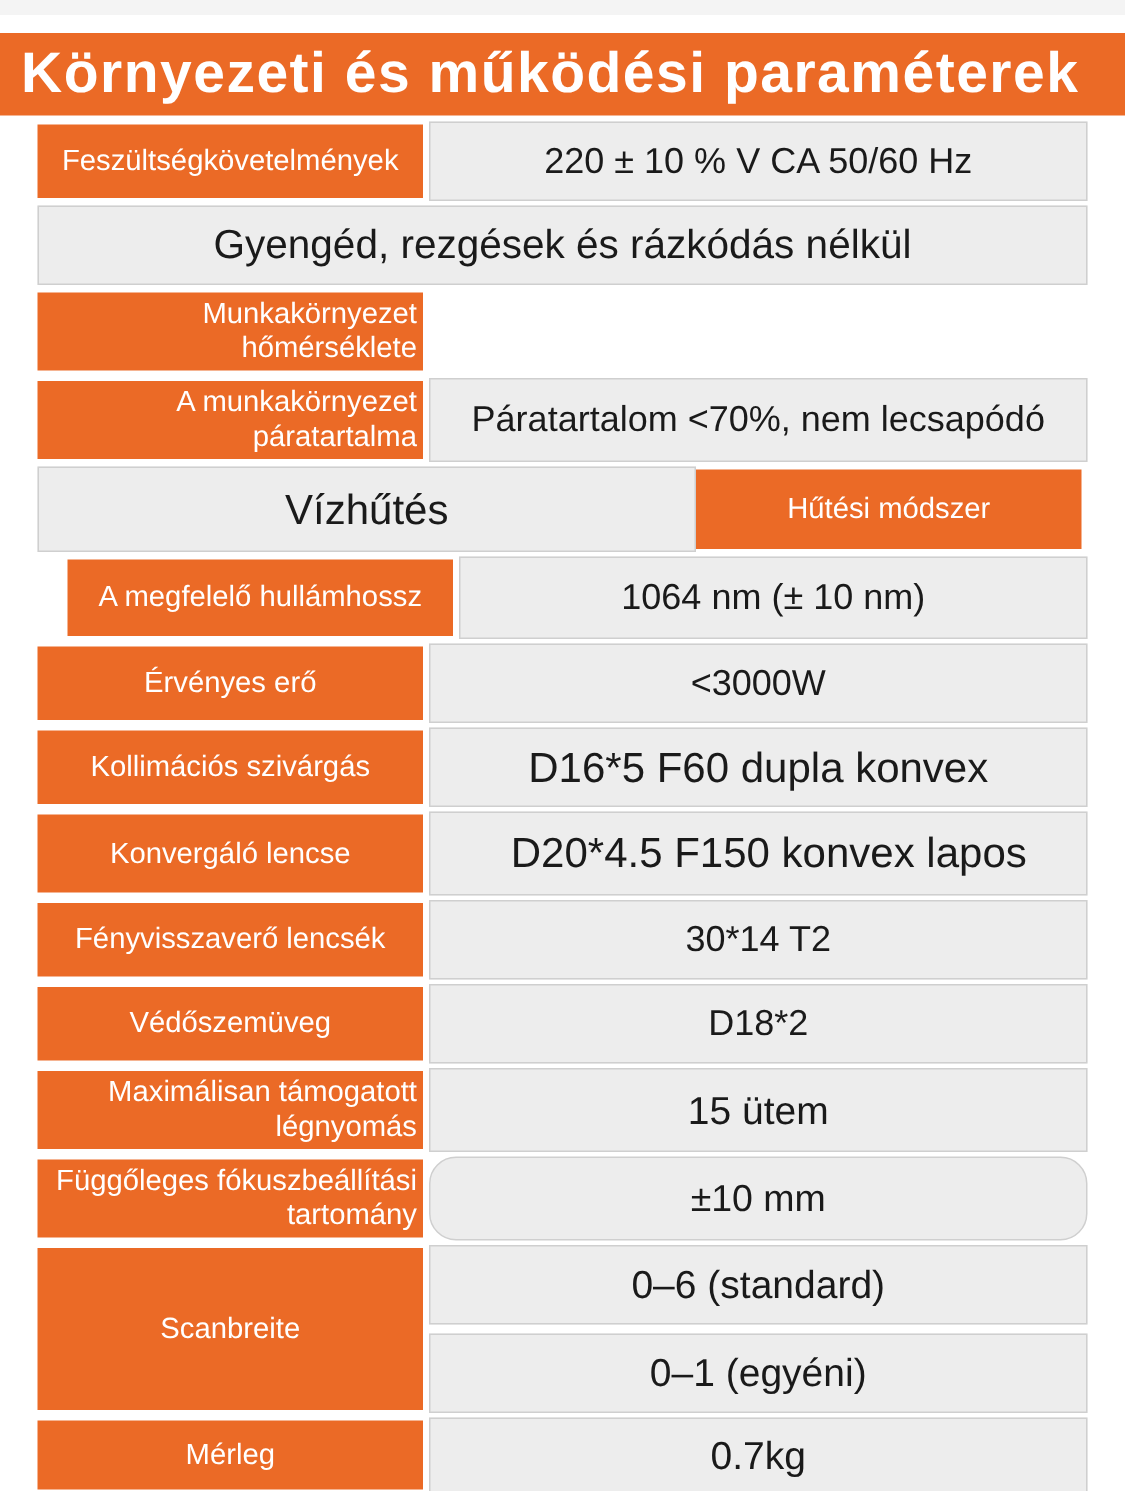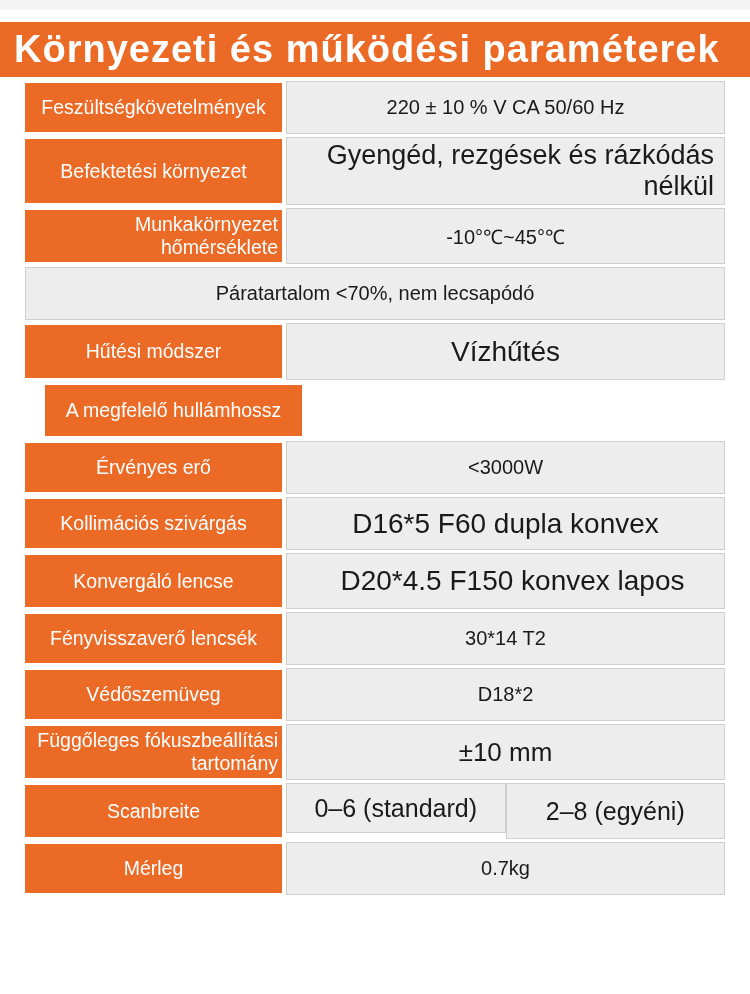--- a/index.html
+++ b/index.html
@@ -24,80 +24,80 @@
   }
   .spec-table{margin:6px 25px 0 25px;}
   .trow{display:flex;min-height:49px;margin-bottom:7px;}
   .cell{display:flex;align-items:center;justify-content:center;text-align:right;}
   .label{
     width:257px;flex:0 0 257px;background:var(--orange);color:var(--label-text);
     font-size:19.5px;line-height:1.18;padding:3px 4px;margin-right:4px;
   }
   .value{
     flex:1;background:var(--cell-bg);border:1px solid var(--cell-border);
-    color:var(--value-text);font-size:20px;padding:2px 10px;
+    color:var(--value-text);font-size:24px;padding:2px 10px;
     margin-top:-2px;margin-bottom:-2px;
   }
   
   .trow:nth-child(2) .value{font-size:27px;}
   .trow:nth-child(3){min-height:50px;}
   .trow:nth-child(5){min-height:53px;}
   .trow:nth-child(5) .value{font-size:28px;}
   .trow:nth-child(6){min-height:51px;padding-left:20px;}
   .trow:nth-child(8) .value{font-size:28px;}
   .trow:nth-child(9){min-height:52px;}
   .trow:nth-child(9) .value{font-size:28px;padding-left:24px;}
   .trow:nth-child(12) .value{font-size:26px;}
   .trow:nth-child(13){min-height:52px;}
-  .trow:nth-child(13) .value{font-size:25px;}
+  .trow:nth-child(13) .value{font-size:25px;border-radius:18px;}
   .trow:nth-child(15){min-height:46px;}
   .trow:nth-child(15) .value{font-size:26px;}
   
   .trow-span{min-height:108px;}
-  .value-col{flex:1;display:flex;margin-top:-2px;margin-bottom:-2px;}
+  .value-col{flex:1;display:flex;flex-direction:column;margin-top:-2px;margin-bottom:-2px;}
   .value-col .value{margin:0;min-height:50px;font-size:26px;}
   .value-col .value:first-child{margin-bottom:6px;}
 </style>
 </head>
 <body>
 
 <div class="top-strip"></div>
 
 <div class="banner">
   <h1>Környezeti és működési paraméterek</h1>
 </div>
 
 <div class="spec-table">
 
   <div class="trow">
     <div class="cell label">Feszültségkövetelmények</div>
     <div class="cell value">220 ± 10 % V CA 50/60 Hz</div>
   </div>
 
   <div class="trow">
-    <div class="cell label">Befektetési környezet</div>
     <div class="cell value">Gyengéd, rezgések és rázkódás nélkül</div>
   </div>
 
   <div class="trow">
     <div class="cell label">Munkakörnyezet hőmérséklete</div>
-    <div class="cell value">-10°℃~45°℃</div>
   </div>
 
   <div class="trow">
+    <div class="cell label">A munkakörnyezet páratartalma</div>
     <div class="cell value">Páratartalom &lt;70%, nem lecsapódó</div>
   </div>
 
   <div class="trow">
+    <div class="cell value">Vízhűtés</div>
     <div class="cell label">Hűtési módszer</div>
-    <div class="cell value">Vízhűtés</div>
   </div>
 
   <div class="trow">
     <div class="cell label">A megfelelő hullámhossz</div>
+    <div class="cell value">1064 nm (± 10 nm)</div>
   </div>
 
   <div class="trow">
     <div class="cell label">Érvényes erő</div>
     <div class="cell value">&lt;3000W</div>
   </div>
 
   <div class="trow">
     <div class="cell label">Kollimációs szivárgás</div>
     <div class="cell value">D16*5 F60 dupla konvex</div>
@@ -111,31 +111,35 @@
   <div class="trow">
     <div class="cell label">Fényvisszaverő lencsék</div>
     <div class="cell value">30*14 T2</div>
   </div>
 
   <div class="trow">
     <div class="cell label">Védőszemüveg</div>
     <div class="cell value">D18*2</div>
   </div>
 
+  <div class="trow">
+    <div class="cell label">Maximálisan támogatott légnyomás</div>
+    <div class="cell value">15 ütem</div>
+  </div>
 
   <div class="trow">
     <div class="cell label">Függőleges fókuszbeállítási tartomány</div>
     <div class="cell value">±10 mm</div>
   </div>
 
   <div class="trow trow-span">
     <div class="cell label">Scanbreite</div>
     <div class="value-col">
       <div class="cell value">0–6 (standard)</div>
-      <div class="cell value">2–8 (egyéni)</div>
+      <div class="cell value">0–1 (egyéni)</div>
     </div>
   </div>
 
   <div class="trow">
     <div class="cell label">Mérleg</div>
     <div class="cell value">0.7kg</div>
   </div>
 
 </div>
 

